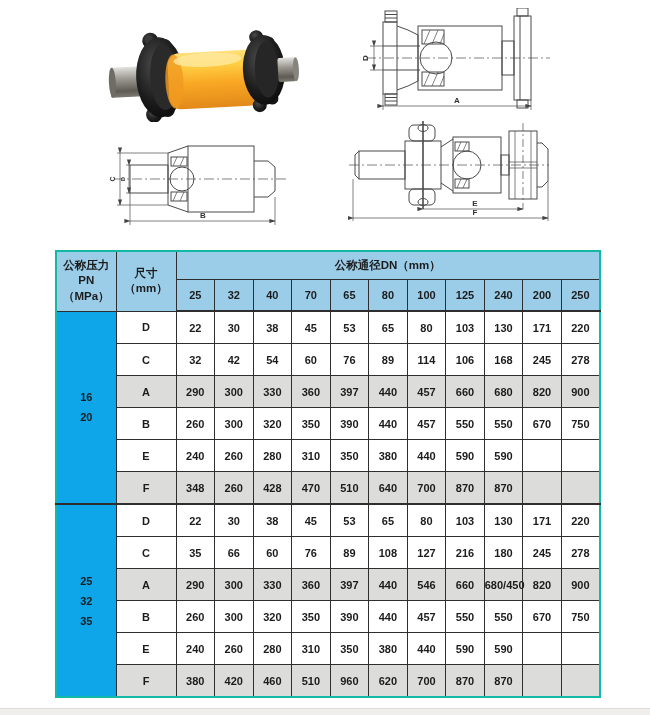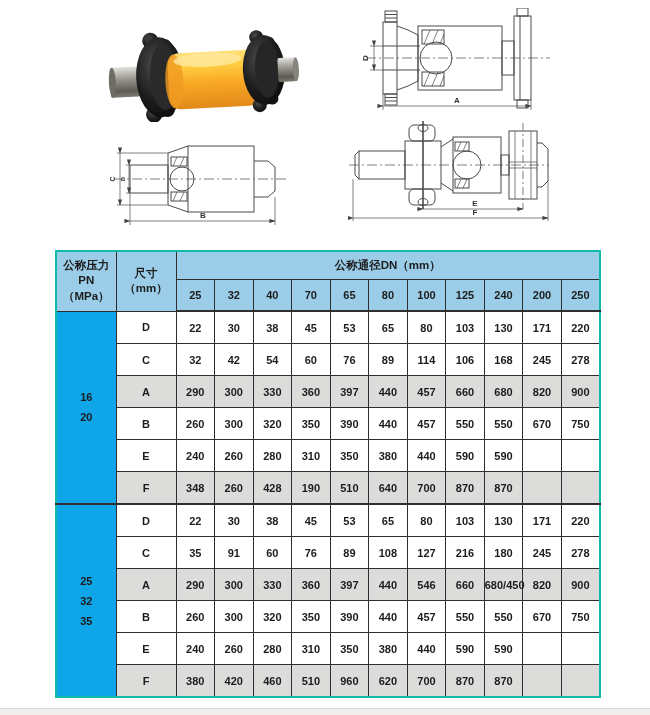--- a/index.html
+++ b/index.html
@@ -327,21 +327,21 @@
             <td>590</td>
             <td>590</td>
             <td></td>
             <td></td>
           </tr>
           <tr class="shaded">
             <td>F</td>
             <td>348</td>
             <td>260</td>
             <td>428</td>
-            <td>190</td>
+            <td>470</td>
             <td>510</td>
             <td>640</td>
             <td>700</td>
             <td>870</td>
             <td>870</td>
             <td></td>
             <td></td>
           </tr>
           <tr class="group-start">
             <td rowspan="6" class="pressure-cell">
@@ -358,21 +358,21 @@
             <td>65</td>
             <td>80</td>
             <td>103</td>
             <td>130</td>
             <td>171</td>
             <td>220</td>
           </tr>
           <tr>
             <td>C</td>
             <td>35</td>
-            <td>91</td>
+            <td>66</td>
             <td>60</td>
             <td>76</td>
             <td>89</td>
             <td>108</td>
             <td>127</td>
             <td>216</td>
             <td>180</td>
             <td>245</td>
             <td>278</td>
           </tr>

